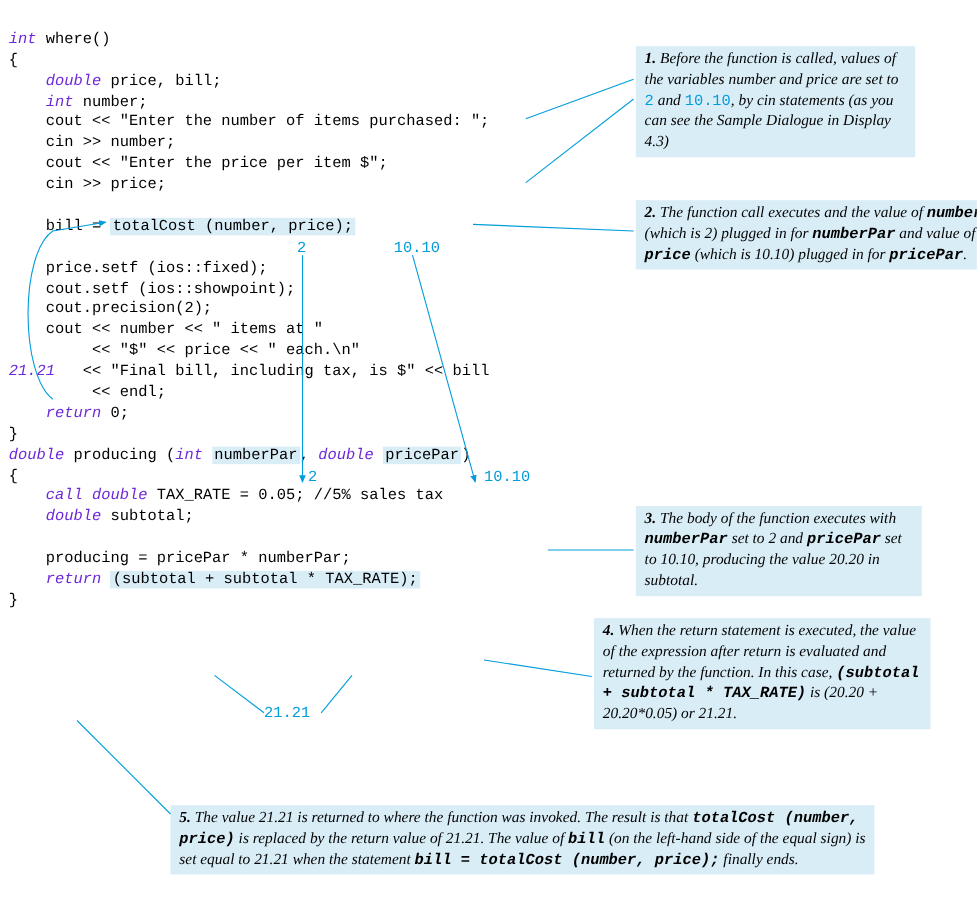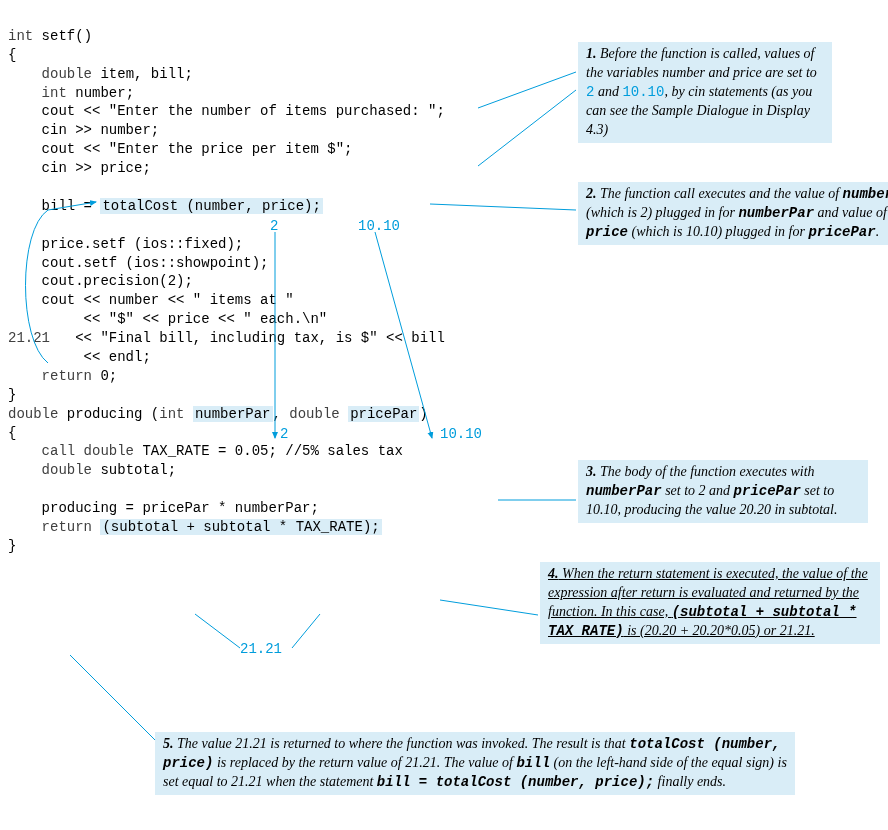--- a/index.html
+++ b/index.html
@@ -12,21 +12,22 @@
     background: #fff;
     width: 888px;
     height: 830px;
     position: relative;
     box-sizing: border-box;
   }
   .code-area {
     white-space: pre;
   }
   .kw {
-    color: #404040;
+    color: #6d28d9;
+    font-style: italic;
   }
   .hl {
     background: #d9edf7;
     padding: 0 2px;
   }
   .annotation {
     position: absolute;
     background: #d9edf7;
     font-family: Georgia, "Times New Roman", serif;
     font-style: italic;
@@ -69,23 +70,23 @@
   }
   svg.overlay .arrowhead {
     fill: #009ddc;
     stroke: none;
   }
 </style>
 </head>
 <body>
 
 <div class="code-area">
-<span class="kw">int</span><span> setf()</span>
+<span class="kw">int</span><span> where()</span>
 <span>{</span>
-    <span class="kw">double</span><span> item, bill;</span>
+    <span class="kw">double</span><span> price, bill;</span>
     <span class="kw">int</span><span> number;</span>
 <span>    cout &lt;&lt; "Enter the number of items purchased: ";</span>
 <span>    cin &gt;&gt; number;</span>
 <span>    cout &lt;&lt; "Enter the price per item $";</span>
 <span>    cin &gt;&gt; price;</span>
 
 <span>    bill = </span><span class="hl">totalCost (number, price);</span>
 
 <span>    price.setf (ios::fixed);</span>
 <span>    cout.setf (ios::showpoint);</span>
@@ -113,25 +114,25 @@
 <div class="floating-num" style="left:240px; top:640px;">21.21</div>
 
 <div class="annotation" style="left:578px; top:42px; width:254px;">
   <span class="lead">1.</span><span> Before the function is called, values of the variables number and price are set to </span><span class="num">2</span><span> and </span><span class="num">10.10</span><span>, by cin statements (as you can see the Sample Dialogue in Display 4.3)</span>
 </div>
 
 <div class="annotation" style="left:578px; top:182px; width:328px;">
   <span class="lead">2.</span><span> The function call executes and the value of </span><span class="mono">number</span><span> (which is 2) plugged in for </span><span class="mono">numberPar</span><span> and value of </span><span class="mono">price</span><span> (which is 10.10) plugged in for </span><span class="mono">pricePar</span><span>.</span>
 </div>
 
-<div class="annotation" style="left:578px; top:460px; width:290px;">
+<div class="annotation" style="left:578px; top:460px; width:260px;">
   <span class="lead">3.</span><span> The body of the function executes with </span><span class="mono">numberPar</span><span> set to 2 and </span><span class="mono">pricePar</span><span> set to 10.10, producing the value 20.20 in subtotal.</span>
 </div>
 
-<div class="annotation" style="left:540px; top:562px; width:340px;text-decoration:underline;">
+<div class="annotation" style="left:540px; top:562px; width:306px;">
   <span class="lead">4.</span><span> When the return statement is executed, the value of the expression after return is evaluated and returned by the function. In this case, </span><span class="mono">(subtotal + subtotal * TAX_RATE)</span><span> is (20.20 + 20.20*0.05) or 21.21.</span>
 </div>
 
 <div class="annotation" style="left:155px; top:720px; width:640px;margin-top:12px;">
   <span class="lead">5.</span><span> The value 21.21 is returned to where the function was invoked. The result is that </span><span class="mono">totalCost (number, price)</span><span> is replaced by the return value of 21.21. The value of </span><span class="mono">bill</span><span> (on the left-hand side of the equal sign) is set equal to 21.21 when the statement </span><span class="mono">bill = totalCost (number, price);</span><span> finally ends.</span>
 </div>
 
 <svg class="overlay">
   <defs>
     <marker id="ah" markerWidth="8" markerHeight="8" refX="6" refY="3" orient="auto">

